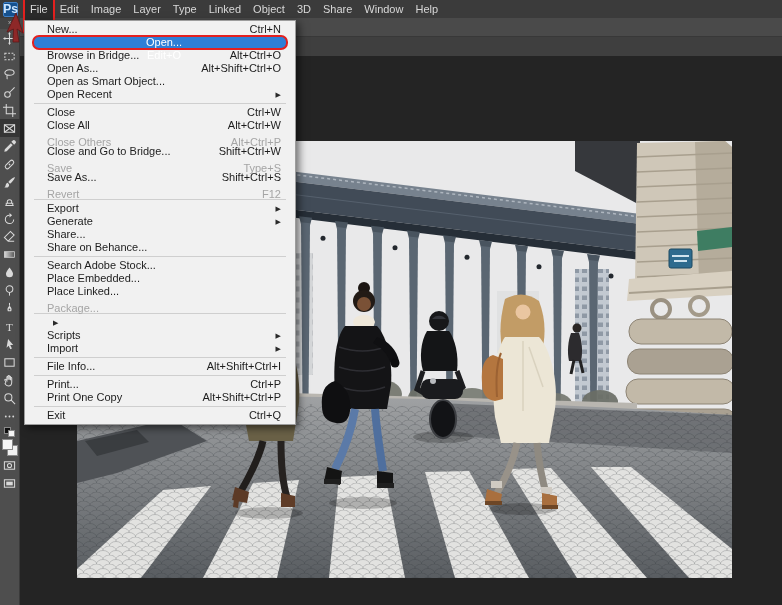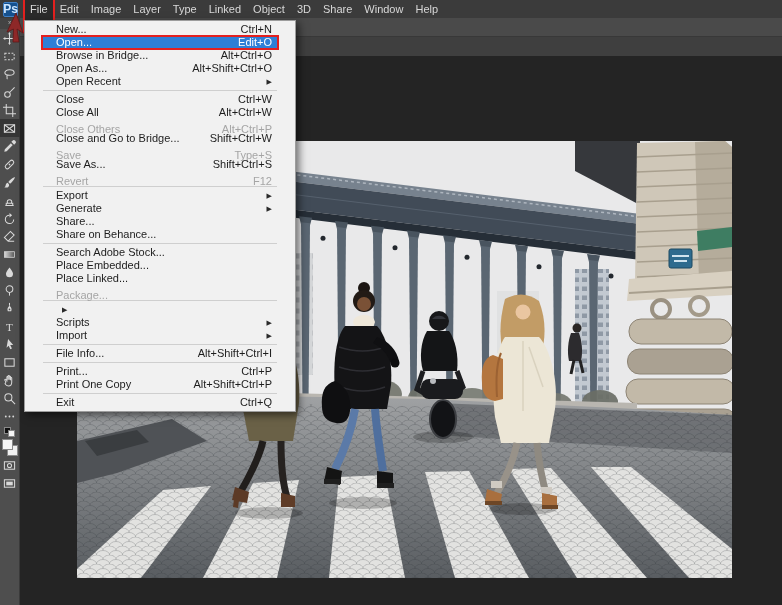--- a/index.html
+++ b/index.html
@@ -37,28 +37,28 @@
   .swatches{position:relative;width:16px;height:17px;margin-top:2px;flex:0 0 auto;}
   .swatches .fg{position:absolute;left:0;top:0;width:9px;height:9px;background:#f7f7f7;border:1px solid #8a8a8a;z-index:2;}
   .swatches .bg{position:absolute;left:5px;top:6px;width:9px;height:9px;background:#f0f0f0;border:1px solid #8a8a8a;z-index:1;}
 
   
   .photo{position:absolute;left:77px;top:141px;width:655px;height:437px;z-index:5;}
   .photo svg{display:block;}
 
   
   .file-menu{position:absolute;left:24px;top:20px;width:272px;background:#f1f1f1;border:1px solid #9d9d9d;
-             box-shadow:3px 3px 8px rgba(0,0,0,.55);z-index:50;padding:2px 17px;font-size:11px;color:#1d1d1d;
+             box-shadow:3px 3px 8px rgba(0,0,0,.55);z-index:50;padding:2px 8px;font-size:11px;color:#1d1d1d;
              box-sizing:border-box;}
   .mi{height:13px;line-height:13px;display:flex;align-items:center;padding:0 6px 0 14px;}
   .mi .lbl{flex:1;white-space:nowrap;}
   .mi .sc{white-space:nowrap;color:#1d1d1d;}
   .mi.disabled .lbl,.mi.disabled .sc{color:#a5a5a5;margin-top:8px;}
   .mi .sub{font-size:7px;margin-left:6px;color:#2a2a2a;}
-  .mi.highlight{background:#2e7fd6;color:#fff;outline:2px solid #e3201f;outline-offset:-1px;border-radius:0;}
+  .mi.highlight{background:#2e7fd6;color:#fff;outline:2px solid #e3201f;outline-offset:-1px;border-radius:6px;flex-direction:column;}
   .mi.highlight .lbl,.mi.highlight .sc{color:#fff;}
   .sep{border-top:1px solid #cfcfcf;margin:2px 1px;height:0;}
 
   
   .cursor-arrow{position:absolute;left:4px;top:13px;width:22px;height:30px;z-index:60;}
 </style>
 </head>
 <body>
 
 <div class="app">
@@ -479,20 +479,23 @@
       </div>
       <div class="mi">
         <span class="lbl">Browse in Bridge...</span>
         <span class="sc">Alt+Ctrl+O</span>
       </div>
       <div class="mi">
         <span class="lbl">Open As...</span>
         <span class="sc">Alt+Shift+Ctrl+O</span>
       </div>
       <div class="mi">
+        <span class="lbl">Open as Smart Object...</span>
+      </div>
+      <div class="mi">
         <span class="lbl">Open Recent</span>
         <span class="sub">▶</span>
       </div>
       <div class="sep"></div>
       <div class="mi">
         <span class="lbl">Close</span>
         <span class="sc">Ctrl+W</span>
       </div>
       <div class="mi">
         <span class="lbl">Close All</span>

